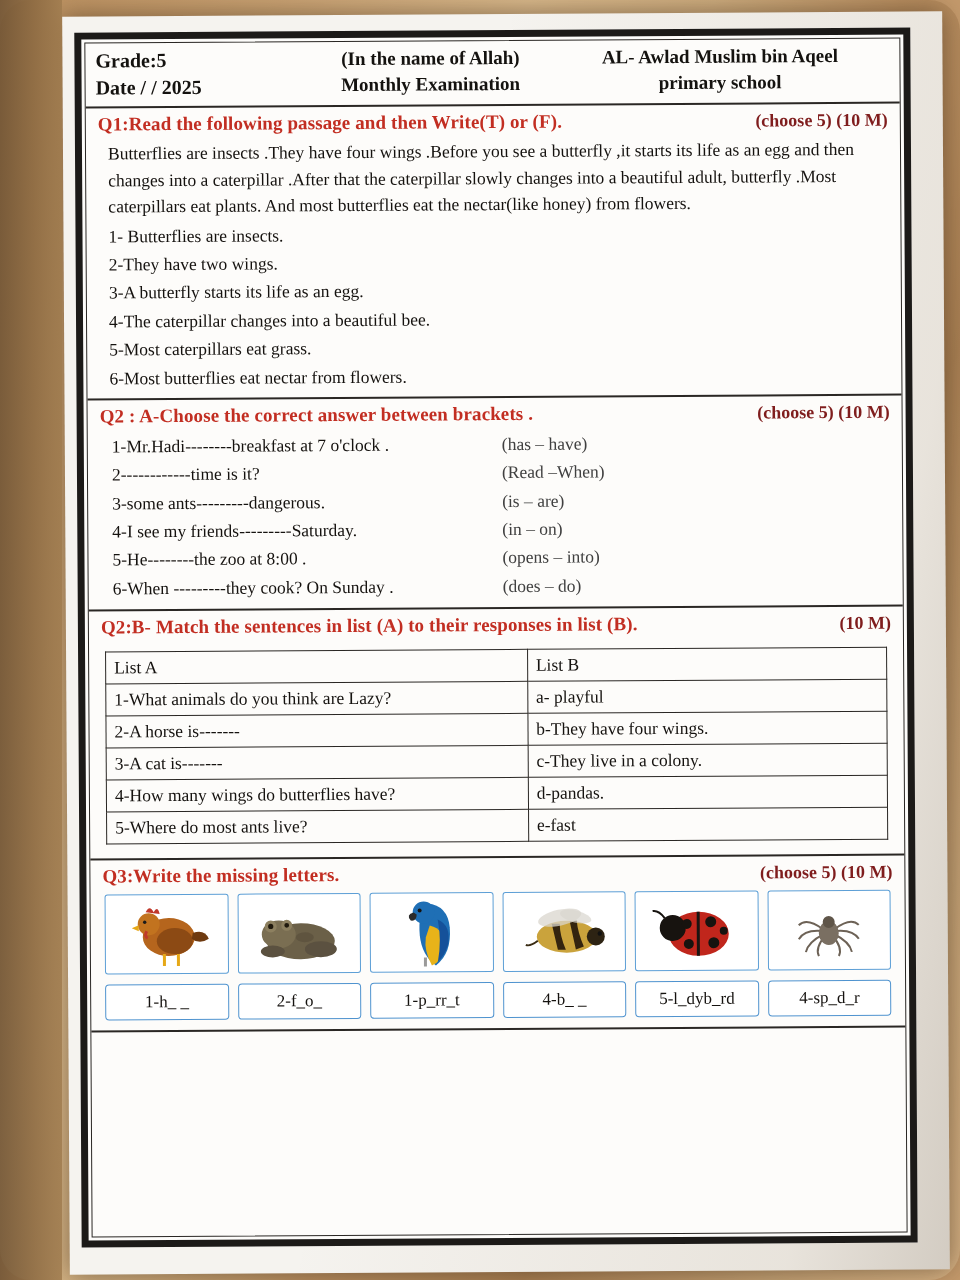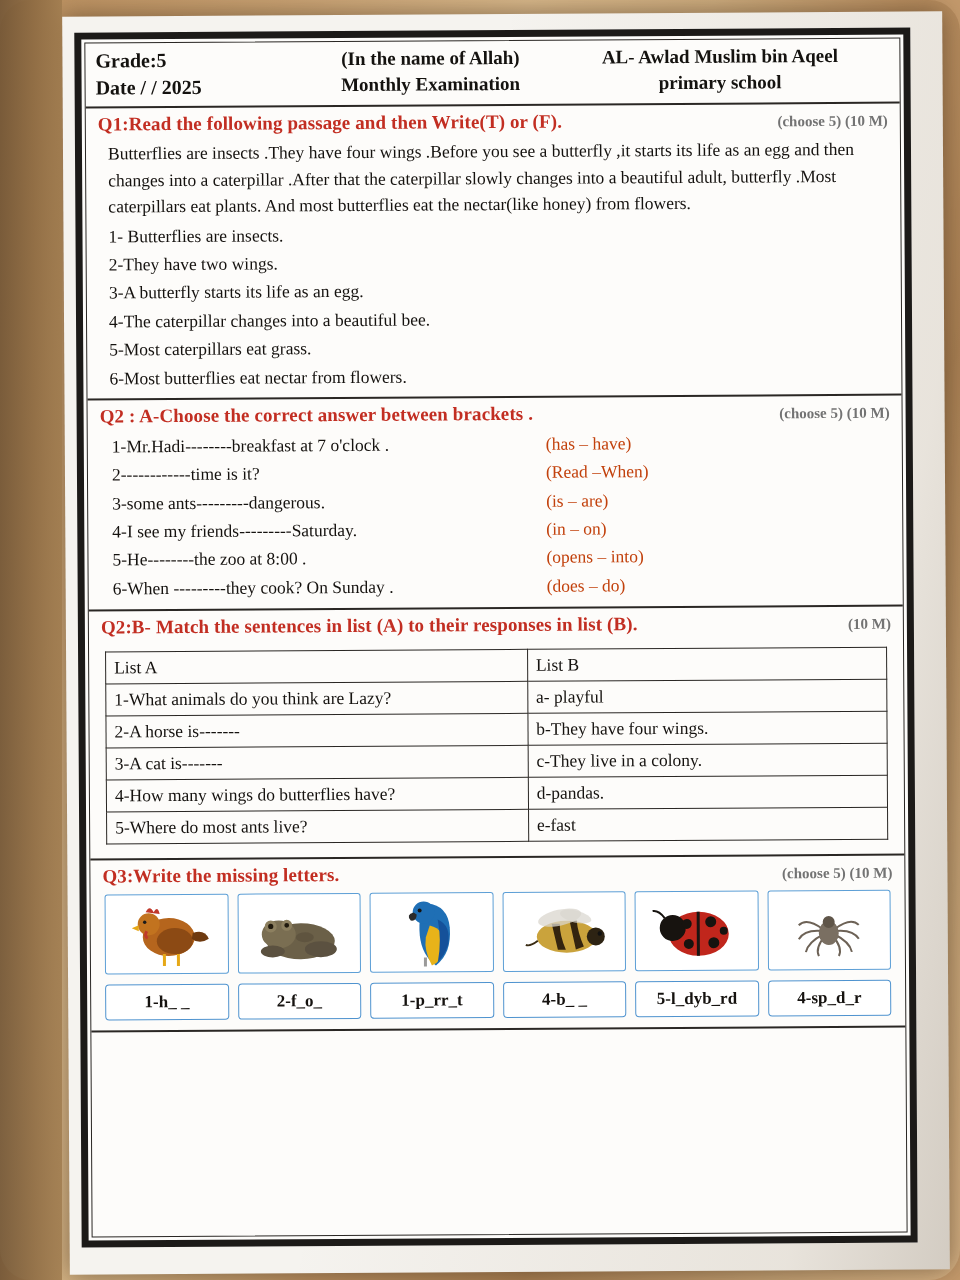--- a/index.html
+++ b/index.html
@@ -105,23 +105,23 @@
     padding: 5px 12px 3px 12px;
     color: #c0392b;
     font-weight: bold;
   }
   .qhead .qtitle {
     font-size: 19px;
     letter-spacing: .1px;
     color: #c22e22;
   }
   .qhead .qmarks {
-    font-size: 15px;
+    font-size: 18px;
     white-space: nowrap;
-    color: #737373;
+    color: #7f1d1d;
   }
   .section {
     border-bottom: 2px solid #2a2724;
   }
   
   .passage {
     padding: 2px 16px 2px 22px;
     font-size: 17.5px;
     line-height: 1.52;
     color: #15120f;
@@ -137,21 +137,21 @@
   .q2rows {
     padding: 2px 12px 7px 24px;
     font-size: 17.5px;
     color: #15120f;
   }
   .q2row {
     display: flex;
     line-height: 1.62;
   }
   .q2row .stem { width: 390px; }
-  .q2row .brackets { color: #c2410c; margin-left: 44px; }
+  .q2row .brackets { color: #404040; }
   
   .matchwrap {
     padding: 10px 16px 14px 16px;
   }
   table.match {
     width: 100%;
     border-collapse: collapse;
     font-size: 17.5px;
     color: #15120f;
   }
@@ -189,21 +189,21 @@
   }
   .anscell {
     flex: 1;
     height: 34px;
     border: 1px solid #4f93cf;
     border-radius: 4px;
     background: #ffffff;
     display: flex;
     align-items: center;
     justify-content: center;
-    font-weight: bold;
+    font-weight: normal;
     font-size: 17px;
     color: #15120f;
   }
   .blank-bottom {
     flex: 1;
   }
 </style>
 </head>
 <body>
 

